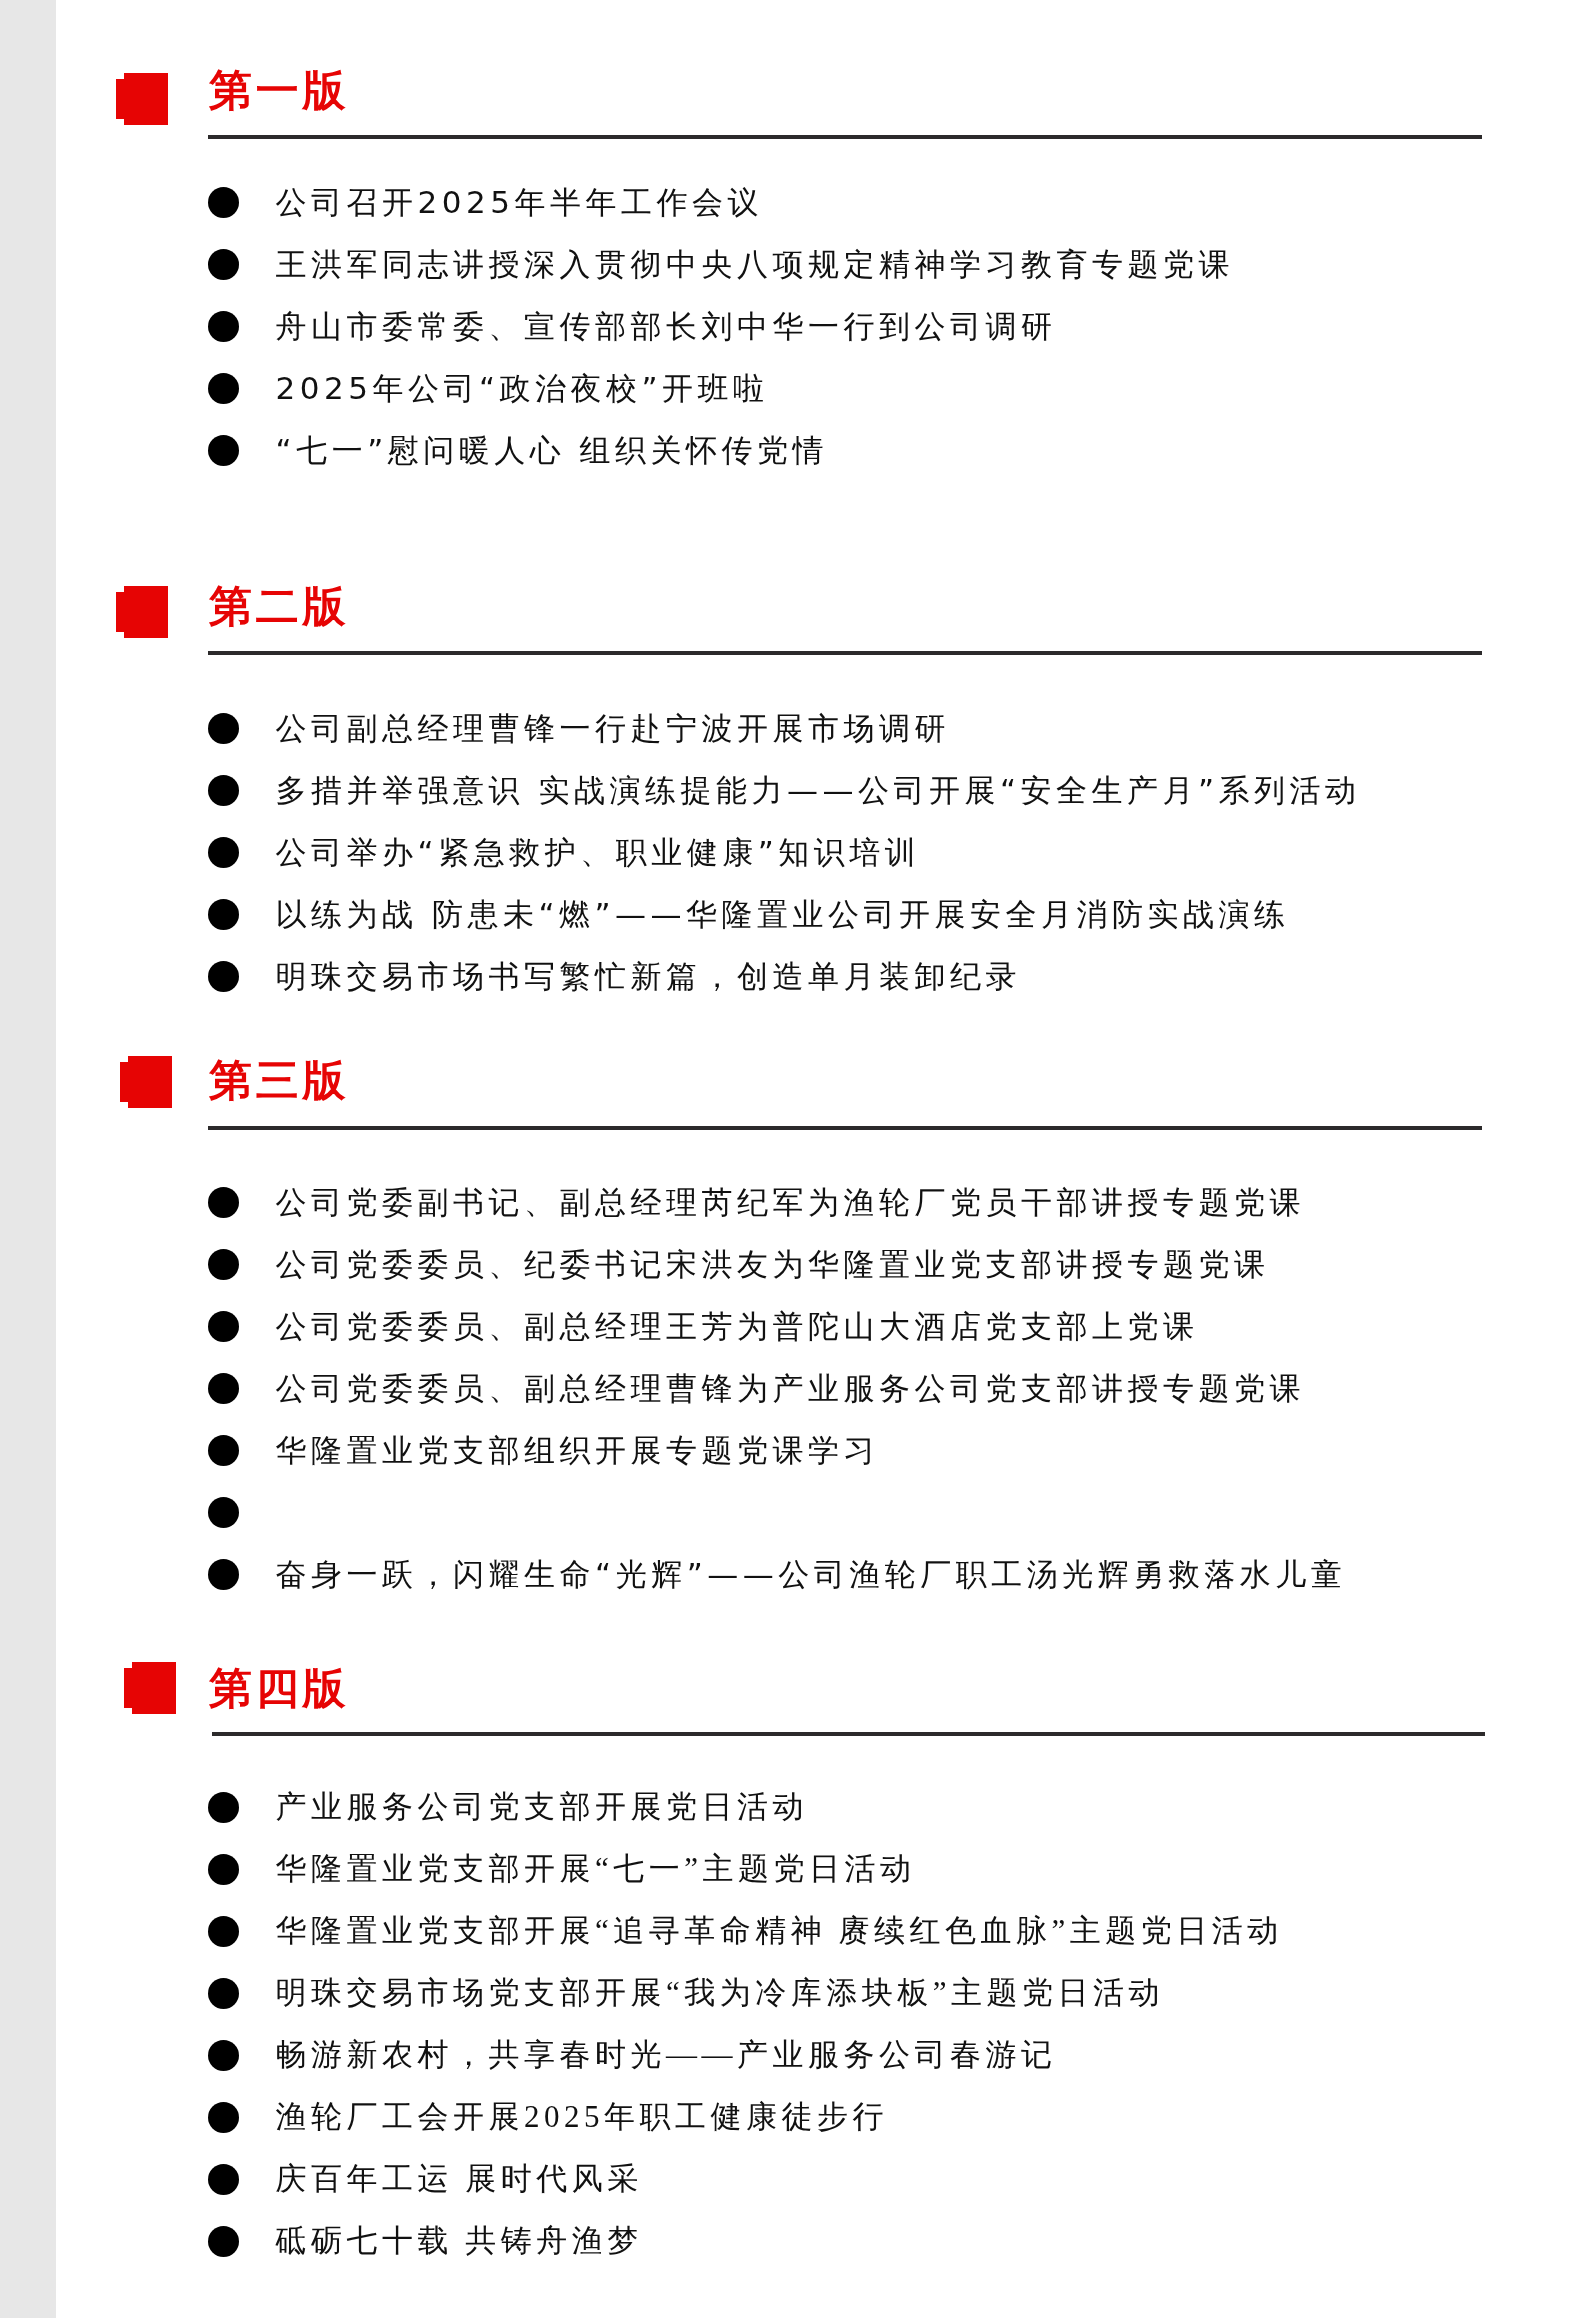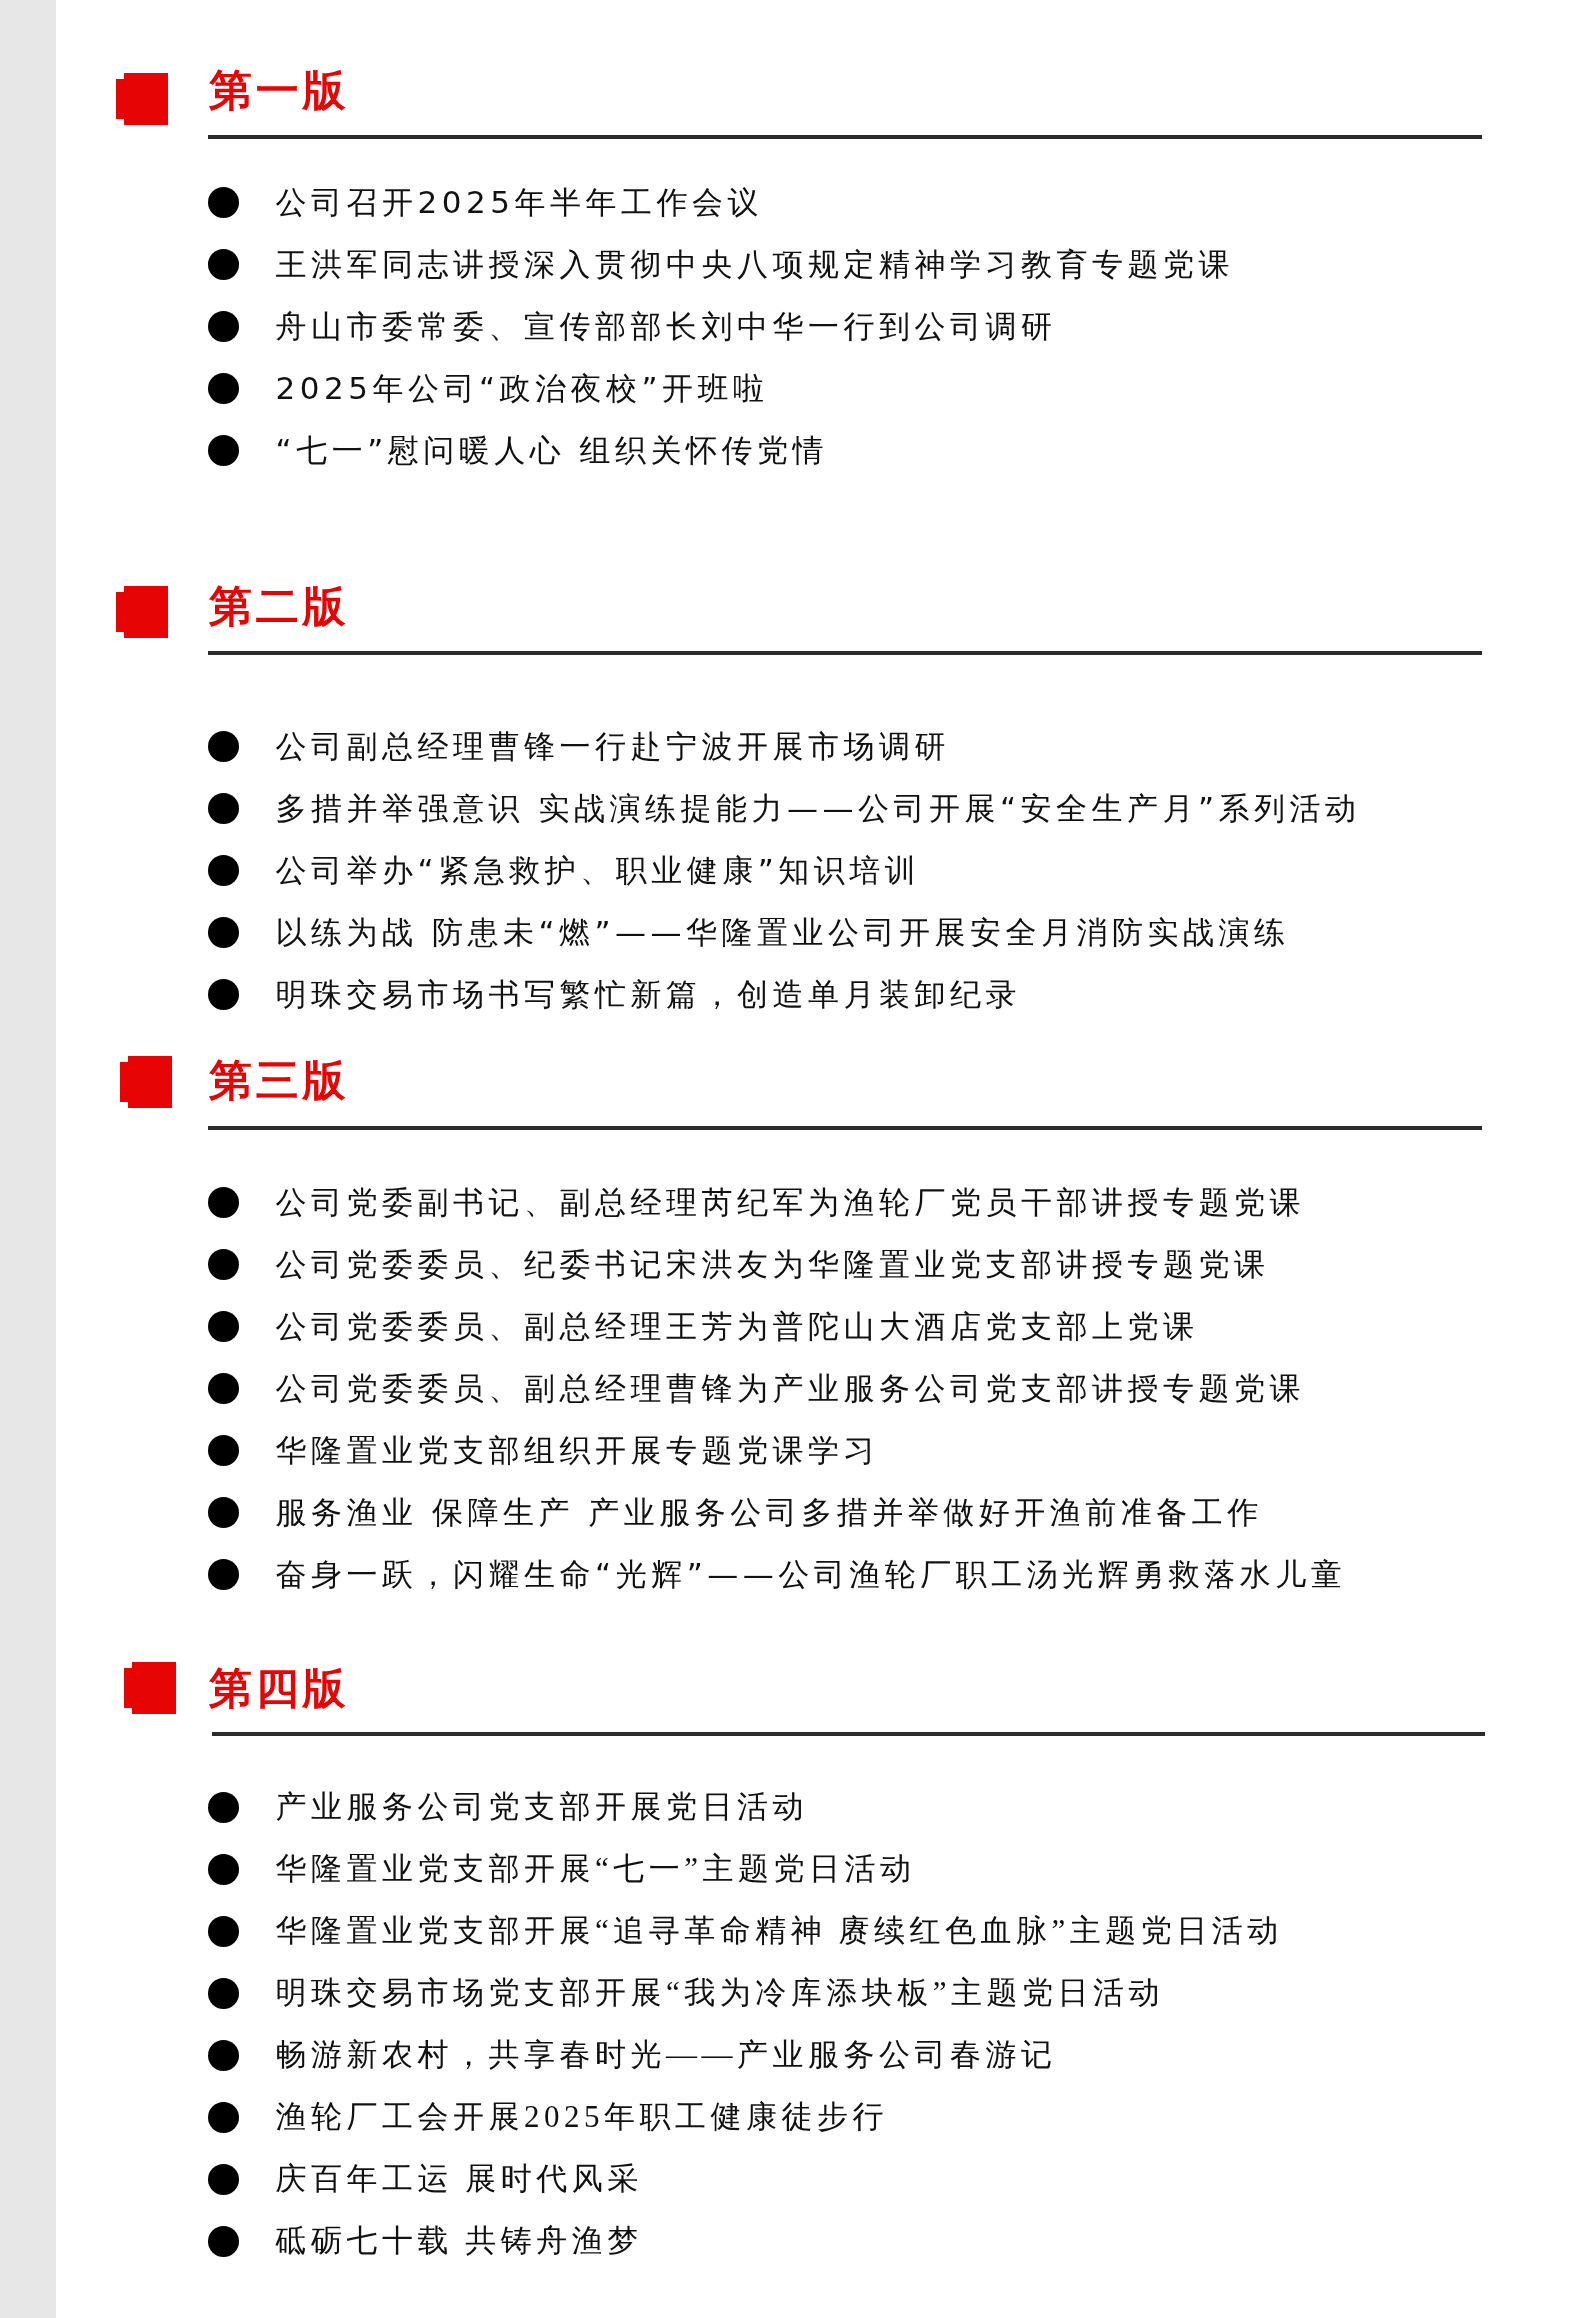--- a/index.html
+++ b/index.html
@@ -130,21 +130,21 @@
   </ul>
 </div>
 
 <div class="section" style="top:0;">
   <div class="marker" style="left:116px; top:586px;">
     <div class="notch"></div>
     <div class="main"></div>
   </div>
   <div class="heading" style="left:209px; top:581px;">第二版</div>
   <div class="rule" style="left:208px; top:651px; width:1274px;"></div>
-  <ul class="items" style="top:715px;text-align:center;">
+  <ul class="items" style="top:697px;text-align:center;">
     <li class="item">
         <span class="bullet"></span>
         <span class="item-text">公司副总经理曹锋一行赴宁波开展市场调研</span>
       </li>
     <li class="item">
         <span class="bullet"></span>
         <span class="item-text">多措并举强意识 实战演练提能力——公司开展“安全生产月”系列活动</span>
       </li>
     <li class="item">
         <span class="bullet"></span>
@@ -184,21 +184,20 @@
     <li class="item">
         <span class="bullet"></span>
         <span class="item-text">公司党委委员、副总经理曹锋为产业服务公司党支部讲授专题党课</span>
       </li>
     <li class="item">
         <span class="bullet"></span>
         <span class="item-text">华隆置业党支部组织开展专题党课学习</span>
       </li>
     <li class="item">
         <span class="bullet"></span>
-        <span class="item-text">服务渔业 保障生产 产业服务公司多措并举做好开渔前准备工作</span>
       </li>
     <li class="item">
         <span class="bullet"></span>
         <span class="item-text">奋身一跃，闪耀生命“光辉”——公司渔轮厂职工汤光辉勇救落水儿童</span>
       </li>
   </ul>
 </div>
 
 <div class="section" style="top:0;">
   <div class="marker" style="left:124px; top:1662px;">

